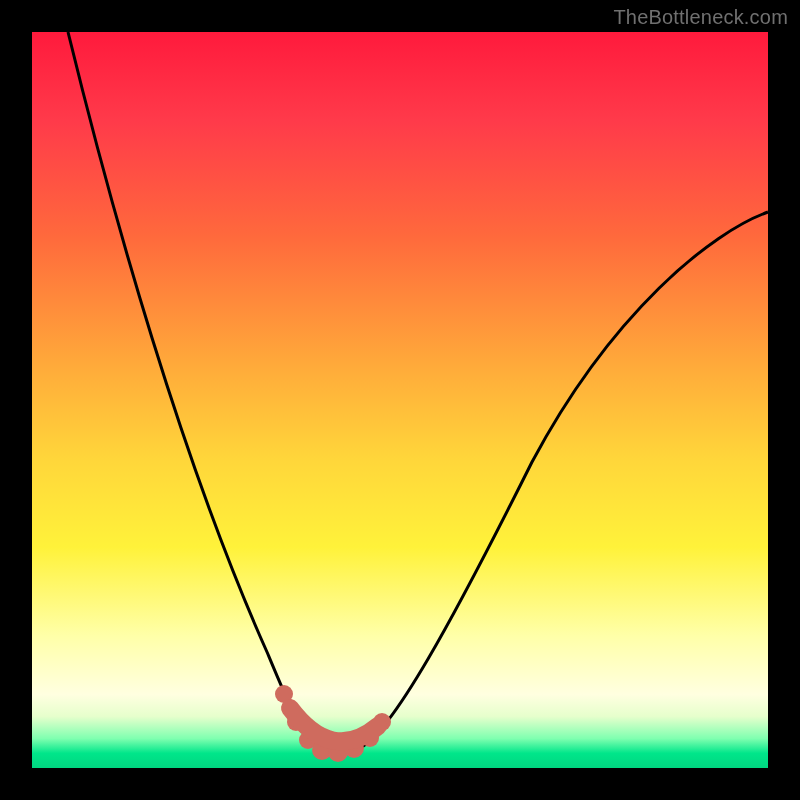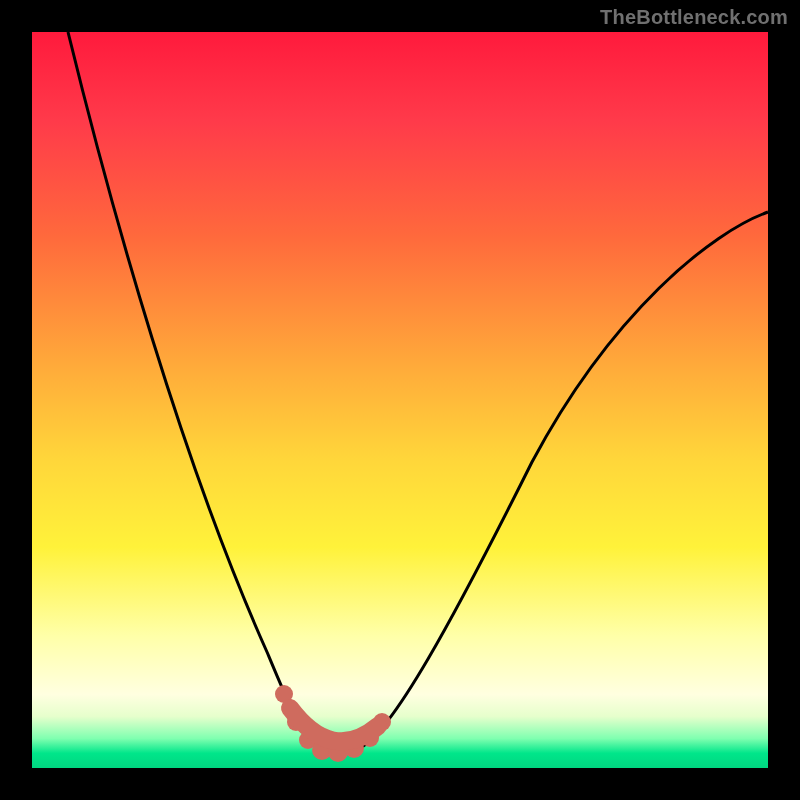--- a/index.html
+++ b/index.html
@@ -41,21 +41,21 @@
       #00e68a 98%,
       #00d680 100%
     );
   }
   .watermark {
     position: absolute;
     top: 6px;
     right: 12px;
     color: #707070;
     font-size: 20px;
-    font-weight: 700;
+    font-weight: 400;
     letter-spacing: 0.2px;
     user-select: none;
   }
   svg.curve {
     position: absolute;
     left: 0;
     top: 0;
     width: 736px;
     height: 736px;
     overflow: visible;

